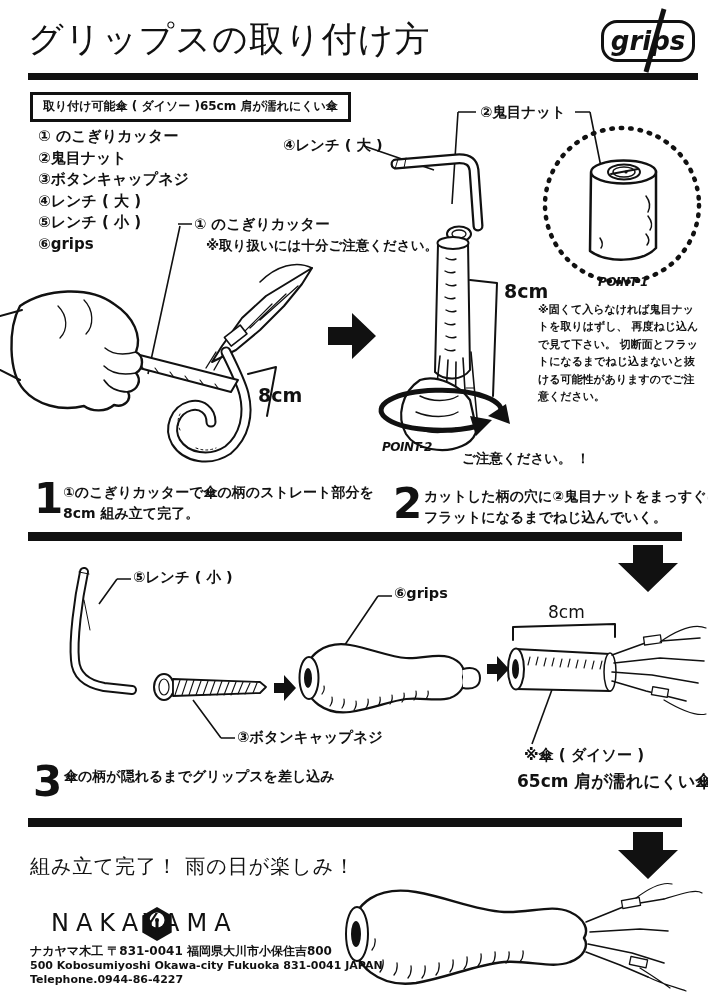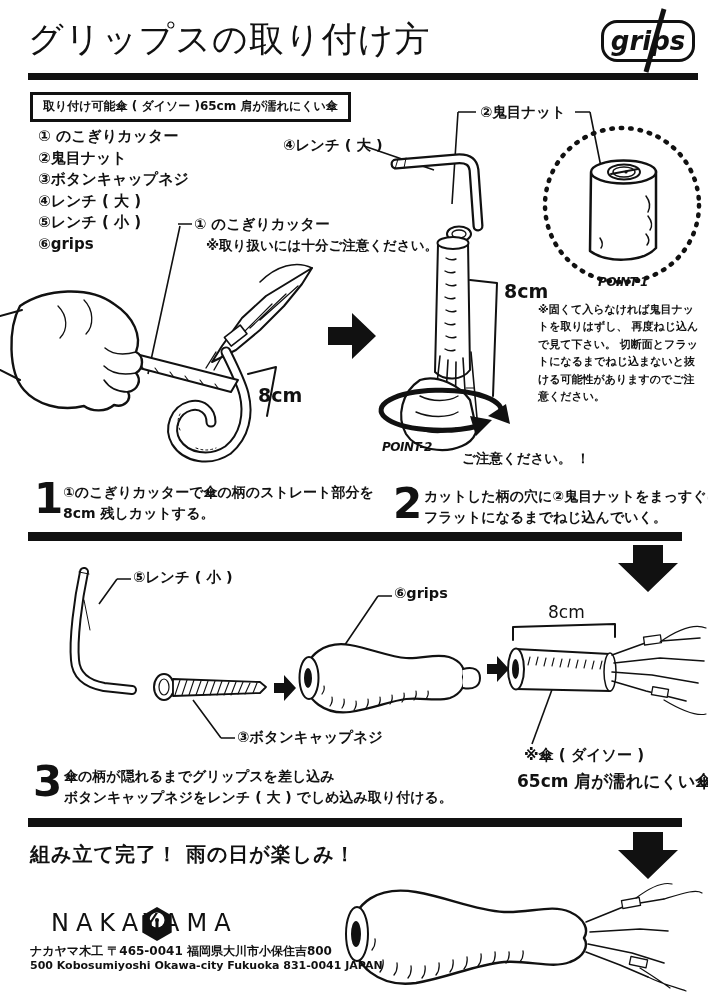--- a/index.html
+++ b/index.html
@@ -19,21 +19,21 @@
   .dim{font-weight:800;font-size:19px;}
   .dim-light{font-weight:500;font-size:17px;}
   .point-title{font-size:12px;font-weight:900;font-style:italic;letter-spacing:-0.5px;}
   .point-text{font-size:11px;font-weight:700;line-height:1.58;white-space:normal;}
   .step-num{font-size:42px;font-weight:900;line-height:1;}
   .step-text{font-size:14px;font-weight:600;line-height:21px;}
   .bar{background:#111;height:9px;}
   .logo-box{border:3.5px solid #111;border-radius:16px;width:88px;height:36px;
     display:flex;align-items:center;justify-content:center;}
   .logo-text{font-size:26px;font-weight:900;font-style:italic;letter-spacing:0;}
-  .complete{font-size:20px;font-weight:700;letter-spacing:1px;}
+  .complete{font-size:20px;font-weight:400;letter-spacing:1px;margin-top:12px;}
   .company{font-size:24px;font-weight:500;letter-spacing:7px;}
   .addr{font-size:12px;font-weight:700;line-height:14.5px;}
 </style>
 </head>
 <body>
 
 <div id="page">
 
   <svg id="art" width="708" height="1000" viewBox="0 0 708 1000">
 
@@ -205,46 +205,46 @@
 
   <div class="abs point-title" style="left:567px;top:275px;width:112px;text-align:center;">POINT-1</div>
   <div class="abs point-text" style="left:538px;top:301px;width:166px;">※固くて入らなければ鬼目ナットを取りはずし、 再度ねじ込んで見て下さい。 切断面とフラットになるまでねじ込まないと抜ける可能性がありますのでご注意ください。</div>
 
   <div class="abs t point-title" style="left:382px;top:440px;">POINT-2</div>
   <div class="abs t note" style="left:462px;top:450px;">ご注意ください。 ！</div>
 
   <div class="abs t step-num" style="left:34px;top:478px;">1</div>
   <div class="abs step-text" style="left:63px;top:482px;">
     <div class="t">①のこぎりカッターで傘の柄のストレート部分を</div>
-    <div class="t">8cm 残しカットする。</div>
+    <div class="t">8cm 組み立て完了。</div>
   </div>
 
   <div class="abs t step-num" style="left:393px;top:483px;">2</div>
   <div class="abs step-text" style="left:424px;top:486px;">
     <div class="t">カットした柄の穴に②鬼目ナットをまっすぐに</div>
     <div class="t">フラットになるまでねじ込んでいく。</div>
   </div>
 
   <div class="abs bar" style="left:28px;top:532px;width:654px;"></div>
 
   <div class="abs t lbl" style="left:133px;top:568px;">⑤レンチ ( 小 )</div>
   <div class="abs t lbl" style="left:394px;top:585px;">⑥grips</div>
   <div class="abs t lbl" style="left:237px;top:728px;">③ボタンキャップネジ</div>
   <div class="abs t dim-light" style="left:548px;top:602px;">8cm</div>
   <div class="abs t lbl" style="left:524px;top:746px;font-size:15px;">※傘 ( ダイソー )</div>
   <div class="abs t lbl" style="left:517px;top:770px;font-size:17px;">65cm 肩が濡れにくい傘</div>
 
   <div class="abs t step-num" style="left:33px;top:761px;">3</div>
   <div class="abs step-text" style="left:64px;top:766px;">
     <div class="t">傘の柄が隠れるまでグリップスを差し込み</div>
-    <div class="t">ボタンキャップネジをレンチ ( 大 ) でしめ込み取り付ける。</div>
   </div>
 
   <div class="abs bar" style="left:28px;top:818px;width:654px;"></div>
 
   <div class="abs t complete" style="left:30px;top:841px;">組み立て完了！ 雨の日が楽しみ！</div>
   <div class="abs t company" style="left:30px;top:909px;margin-left:21px;">NAKAYAMA</div>
   <div class="abs addr" style="left:30px;top:944px;">
-    <div class="t">ナカヤマ木工 〒465-0041 福岡県大川市小保住吉800</div>
+    <div class="t">ナカヤマ木工 〒831-0041 福岡県大川市小保住吉800</div>
     <div class="t" style="font-size:11px;">500 Kobosumiyoshi Okawa-city Fukuoka 831-0041 JAPAN</div>
+    <div class="t" style="font-size:11px;">Telephone.0944-86-4227</div>
   </div>
 
 </div>
 
 </body></html>

